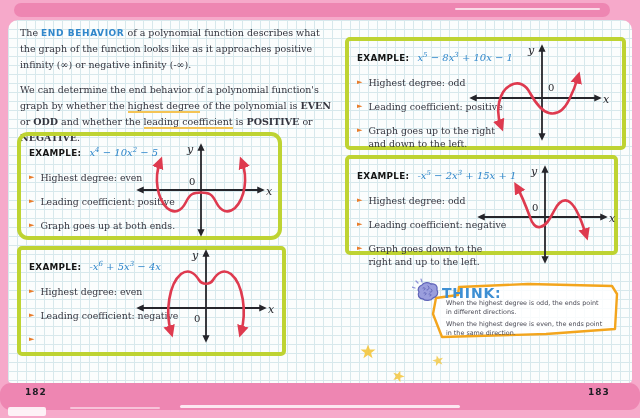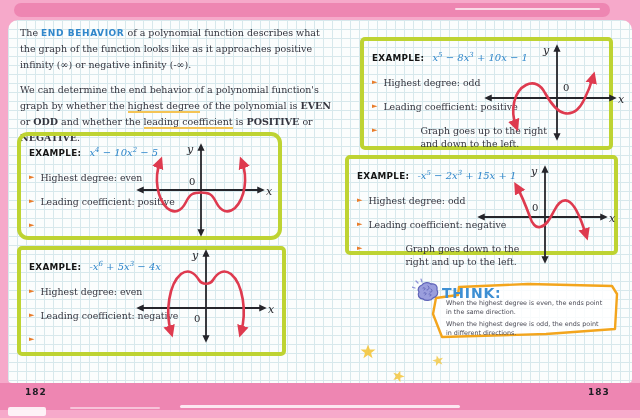--- a/index.html
+++ b/index.html
@@ -3,38 +3,38 @@
 <meta charset="utf-8">
 <style>
   html,body{margin:0;padding:0;}
   body{width:640px;height:418px;overflow:hidden;font-family:"DejaVu Serif",serif;}
   .spread{position:relative;width:640px;height:418px;background:#f6a9ca;overflow:hidden;}
   .band-top{position:absolute;left:14px;top:3px;width:596px;height:14px;background:#ee86b2;border-radius:8px;}
   .streak{position:absolute;background:#fff;border-radius:3px;}
   .paper{position:absolute;left:8px;top:20px;width:624px;height:363px;background-color:#fbfdfd;
     background-image:linear-gradient(#d7e8ec 1px,transparent 1px),linear-gradient(90deg,#d7e8ec 1px,transparent 1px);
     background-size:9px 9px;border-radius:10px 10px 4px 4px;}
-  .band-bottom{position:absolute;left:0;top:383px;width:640px;height:27px;background:#ee86b2;}
+  .band-bottom{position:absolute;left:0;top:383px;width:640px;height:27px;background:#ee86b2;border-radius:11px;}
   .pagenum{position:absolute;top:4px;font-family:"DejaVu Sans",sans-serif;font-weight:bold;font-size:9px;color:#1c1c22;letter-spacing:1px;}
 
   .intro{position:absolute;left:12px;top:5px;width:318px;font-size:9.5px;line-height:16px;color:#35353f;}
   .intro p{margin:0 0 9px 0;}
   .term-blue{color:#3087cb;font-family:"DejaVu Sans",sans-serif;font-weight:bold;font-size:9px;letter-spacing:.6px;}
   .bold{font-weight:bold;}
   .yellow-u{border-bottom:2px solid #f4c455;text-align:right;}
 
   .exbox{position:absolute;border:4px solid #bed332;border-radius:5px;box-sizing:border-box;padding:5px 8px;}
   .exhead{white-space:nowrap;}
   .exlabel{font-family:"DejaVu Sans",sans-serif;font-weight:bold;font-size:8.8px;color:#141414;letter-spacing:.3px;}
   .formula{font-style:italic;color:#3087cb;font-size:10px;margin-left:3px;}
   .formula sup{font-size:7px;}
   ul.bullets{list-style:none;margin:11px 0 0 0;padding:0;}
   ul.bullets li{display:flex;align-items:flex-start;margin-bottom:11px;font-size:9.4px;line-height:13px;color:#35353f;}
   .tri{color:#e97d2b;font-size:7px;line-height:13px;margin-right:6px;flex:0 0 auto;}
-  .exbox.right ul.bullets li:nth-child(3) .btxt{max-width:128px;padding-left:37px;}
+  .exbox.right ul.bullets li:nth-child(3) .btxt{max-width:128px;}
   .graph{position:absolute;}
 
   .think-label{position:absolute;font-family:"DejaVu Sans",sans-serif;font-weight:bold;font-size:14px;color:#3d8fd3;letter-spacing:.8px;z-index:3;}
   .think-text{position:absolute;width:158px;z-index:3;font-family:"DejaVu Sans",sans-serif;font-size:6.4px;line-height:9px;color:#4a4a55;}
   .think-text p{margin:0 0 3px 0;}
   .abs{position:absolute;}
   svg{display:block;}
 </style>
 </head>
 <body>
@@ -71,20 +71,21 @@
         <li>
             <span class="tri">►</span>
             <span class="btxt">Highest degree: even</span>
           </li>
         <li>
             <span class="tri">►</span>
             <span class="btxt">Leading coefficient: positive</span>
           </li>
         <li>
             <span class="tri">►</span>
+            <span class="btxt">Graph goes up at both ends.</span>
           </li>
       </ul>
       <svg class="graph" style="left:110px;top:4px;" width="146" height="100" viewBox="0 0 146 100">
         <line x1="8" y1="50" x2="131" y2="50" stroke="#25252b" stroke-width="1.8" marker-start="url(#mAx)" marker-end="url(#mAx)"></line>
         <line x1="70" y1="94" x2="70" y2="6" stroke="#25252b" stroke-width="1.8" marker-start="url(#mAx)" marker-end="url(#mAx)"></line>
         <text x="56" y="13" font-size="11" font-style="italic" fill="#25252b">y</text>
         <text x="58" y="45" font-size="10" fill="#25252b">0</text>
         <text x="135" y="55" font-size="11" font-style="italic" fill="#25252b">x</text>
         <path d="M 29,22 C 23,38 26,58 36,68 C 43,74 50,72 55,62 C 59,54 62,52.5 70,52.5 C 78,52.5 81,54 85,62 C 90,72 97,74 104,68 C 114,58 117,38 111,22" fill="none" stroke="#de3a4f" stroke-width="2.6" stroke-linecap="round" marker-start="url(#mCv)" marker-end="url(#mCv)"></path>
       </svg>
@@ -111,21 +112,21 @@
       <svg class="graph" style="left:110px;top:-4px;" width="150" height="100" viewBox="0 0 150 100">
         <line x1="8" y1="62" x2="133" y2="62" stroke="#25252b" stroke-width="1.8" marker-start="url(#mAx)" marker-end="url(#mAx)"></line>
         <line x1="75" y1="94" x2="75" y2="6" stroke="#25252b" stroke-width="1.8" marker-start="url(#mAx)" marker-end="url(#mAx)"></line>
         <text x="61" y="13" font-size="11" font-style="italic" fill="#25252b">y</text>
         <text x="63" y="76" font-size="10" fill="#25252b">0</text>
         <text x="137" y="67" font-size="11" font-style="italic" fill="#25252b">x</text>
         <path d="M 40,86 C 34,66 38,38 50,28 C 57,23 63,26 68,34 C 71,39 79,39 82,34 C 87,26 93,23 100,28 C 112,38 116,66 110,86" fill="none" stroke="#de3a4f" stroke-width="2.6" stroke-linecap="round" marker-start="url(#mCv)" marker-end="url(#mCv)"></path>
       </svg>
     </div>
 
-    <div class="exbox right" style="left:352px;top:17px;width:253px;height:113px;">
+    <div class="exbox right" style="left:337px;top:17px;width:281px;height:113px;">
       <div class="exhead">
         <span class="exlabel">EXAMPLE:</span>
         <span class="formula"><span>x</span><sup>5</sup><span> − 8x</span><sup>3</sup><span> + 10x − 1</span></span>
       </div>
       <ul class="bullets">
         <li>
             <span class="tri">►</span>
             <span class="btxt">Highest degree: odd</span>
           </li>
         <li>
@@ -179,22 +180,22 @@
     <svg class="abs" style="left:420px;top:262px;z-index:2;" width="194" height="58" viewBox="0 0 194 58">
       <polygon points="8,16 30,13 31,5 100,2 184,4 189,12 187,47 118,52 14,55 5,32" fill="rgba(255,255,255,0.82)" stroke="#f3a51d" stroke-width="2.4" stroke-linejoin="round"></polygon>
     </svg>
     <svg class="abs" style="left:404px;top:258px;z-index:4;" width="30" height="26" viewBox="0 0 30 26">
       <path d="M6,5 L4,3 M10,4 L9,1 M3,10 L0,9" stroke="#8d90d8" stroke-width="1.2" fill="none" stroke-linecap="round"></path>
       <path d="M10,7 C12,4 17,4 19,6 C23,5 26,8 25,12 C27,15 25,19 21,20 C19,23 13,23 11,21 C7,21 5,17 7,14 C5,11 7,8 10,7 Z" fill="#9a9edd" stroke="#5f64b8" stroke-width="1.3"></path>
       <path d="M11,10 C13,9 14,11 12,12 M16,8 C18,9 17,12 15,12 M19,11 C21,12 20,15 18,14 M12,15 C14,14 15,16 13,17 M17,16 C19,15 20,18 18,18" stroke="#5f64b8" stroke-width="1" fill="none" stroke-linecap="round"></path>
     </svg>
     <span class="think-label" style="left:434px;top:265px;">THINK:</span>
     <div class="think-text" style="left:438px;top:279px;">
+      <p>When the highest degree is odd, the ends point in different directions.</p>
       <p>When the highest degree is even, the ends point in the same direction.</p>
-      <p>When the highest degree is odd, the ends point in different directions.</p>
     </div>
 
     <svg class="abs" style="left:352px;top:324px;" width="16" height="15" viewBox="0 0 16 15">
       <path d="M8 0.5 L9.9 5.4 L15.5 5.6 L11 8.9 L12.6 14.2 L8 11 L3.4 14.2 L5 8.9 L0.5 5.6 L6.1 5.4 Z" fill="#f3c53d" opacity="0.9"></path>
     </svg>
     <svg class="abs" style="left:384px;top:350px;transform:rotate(18deg);" width="13" height="12" viewBox="0 0 16 15">
       <path d="M8 0.5 L9.9 5.4 L15.5 5.6 L11 8.9 L12.6 14.2 L8 11 L3.4 14.2 L5 8.9 L0.5 5.6 L6.1 5.4 Z" fill="#f3c53d" opacity="0.85"></path>
     </svg>
     <svg class="abs" style="left:424px;top:335px;transform:rotate(-14deg);" width="12" height="11" viewBox="0 0 16 15">
       <path d="M8 0.5 L9.9 5.4 L15.5 5.6 L11 8.9 L12.6 14.2 L8 11 L3.4 14.2 L5 8.9 L0.5 5.6 L6.1 5.4 Z" fill="#f3c53d" opacity="0.8"></path>

